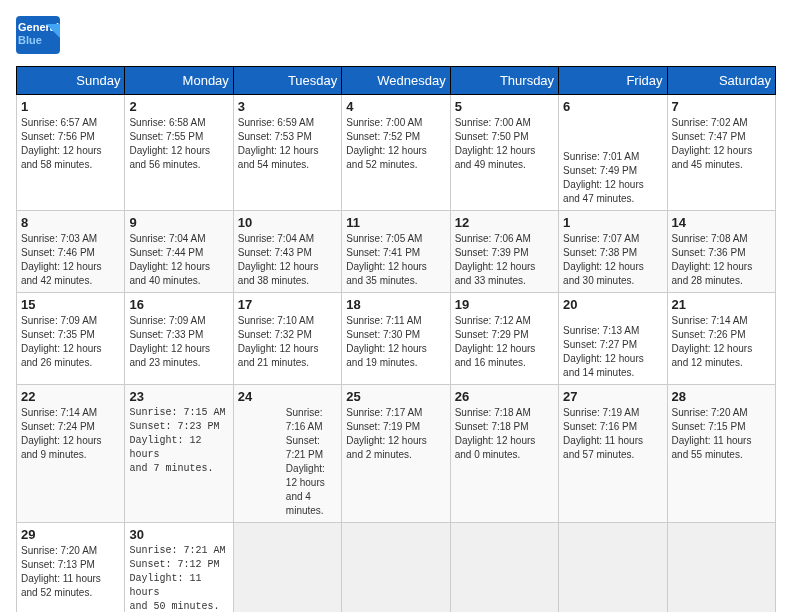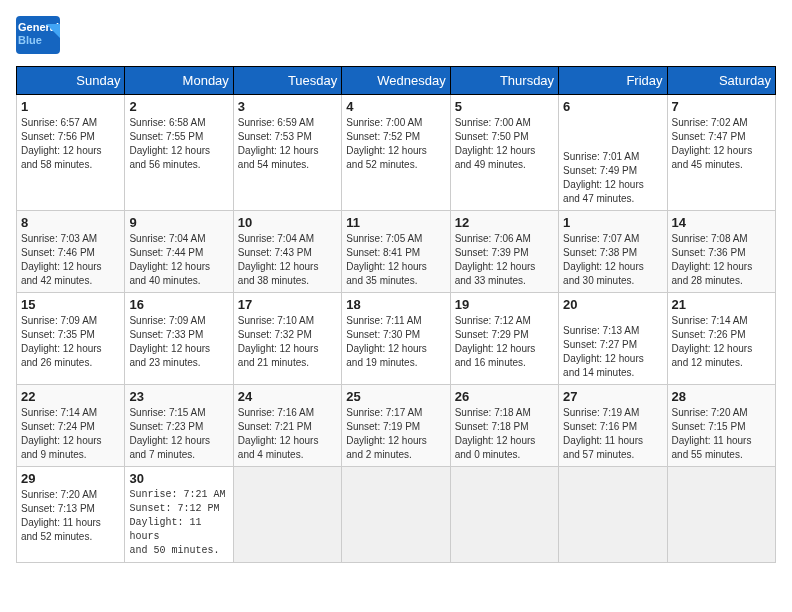--- a/index.html
+++ b/index.html
@@ -176,21 +176,21 @@
         <td>
           <span class="day-num">10</span>
           <div class="day-info" style="white-space: pre-line;">Sunrise: 7:04 AM
 Sunset: 7:43 PM
 Daylight: 12 hours
 and 38 minutes.</div>
         </td>
         <td>
           <span class="day-num">11</span>
           <div class="day-info" style="white-space: pre-line;">Sunrise: 7:05 AM
-Sunset: 8:41 PM
+Sunset: 7:41 PM
 Daylight: 12 hours
 and 35 minutes.</div>
         </td>
         <td>
           <span class="day-num">12</span>
           <div class="day-info" style="white-space: pre-line;">Sunrise: 7:06 AM
 Sunset: 7:39 PM
 Daylight: 12 hours
 and 33 minutes.</div>
         </td>
@@ -263,28 +263,28 @@
       <tr>
         <td>
           <span class="day-num">22</span>
           <div class="day-info" style="white-space: pre-line;">Sunrise: 7:14 AM
 Sunset: 7:24 PM
 Daylight: 12 hours
 and 9 minutes.</div>
         </td>
         <td>
           <span class="day-num">23</span>
-          <div class="day-info" style="white-space: pre-line;">Sunrise: 7:15 AM
+          <div class="day-info" style="white-space: pre-line; font-family: Liberation Mono, monospace;">Sunrise: 7:15 AM
 Sunset: 7:23 PM
 Daylight: 12 hours
 and 7 minutes.</div>
         </td>
         <td>
           <span class="day-num">24</span>
-          <div class="day-info" style="white-space: pre-line;">Sunrise: 7:16 AM
+          <div class="day-info" style="white-space: pre-line; margin-left: 48px;">Sunrise: 7:16 AM
 Sunset: 7:21 PM
 Daylight: 12 hours
 and 4 minutes.</div>
         </td>
         <td>
           <span class="day-num">25</span>
           <div class="day-info" style="white-space: pre-line;">Sunrise: 7:17 AM
 Sunset: 7:19 PM
 Daylight: 12 hours
 and 2 minutes.</div>

